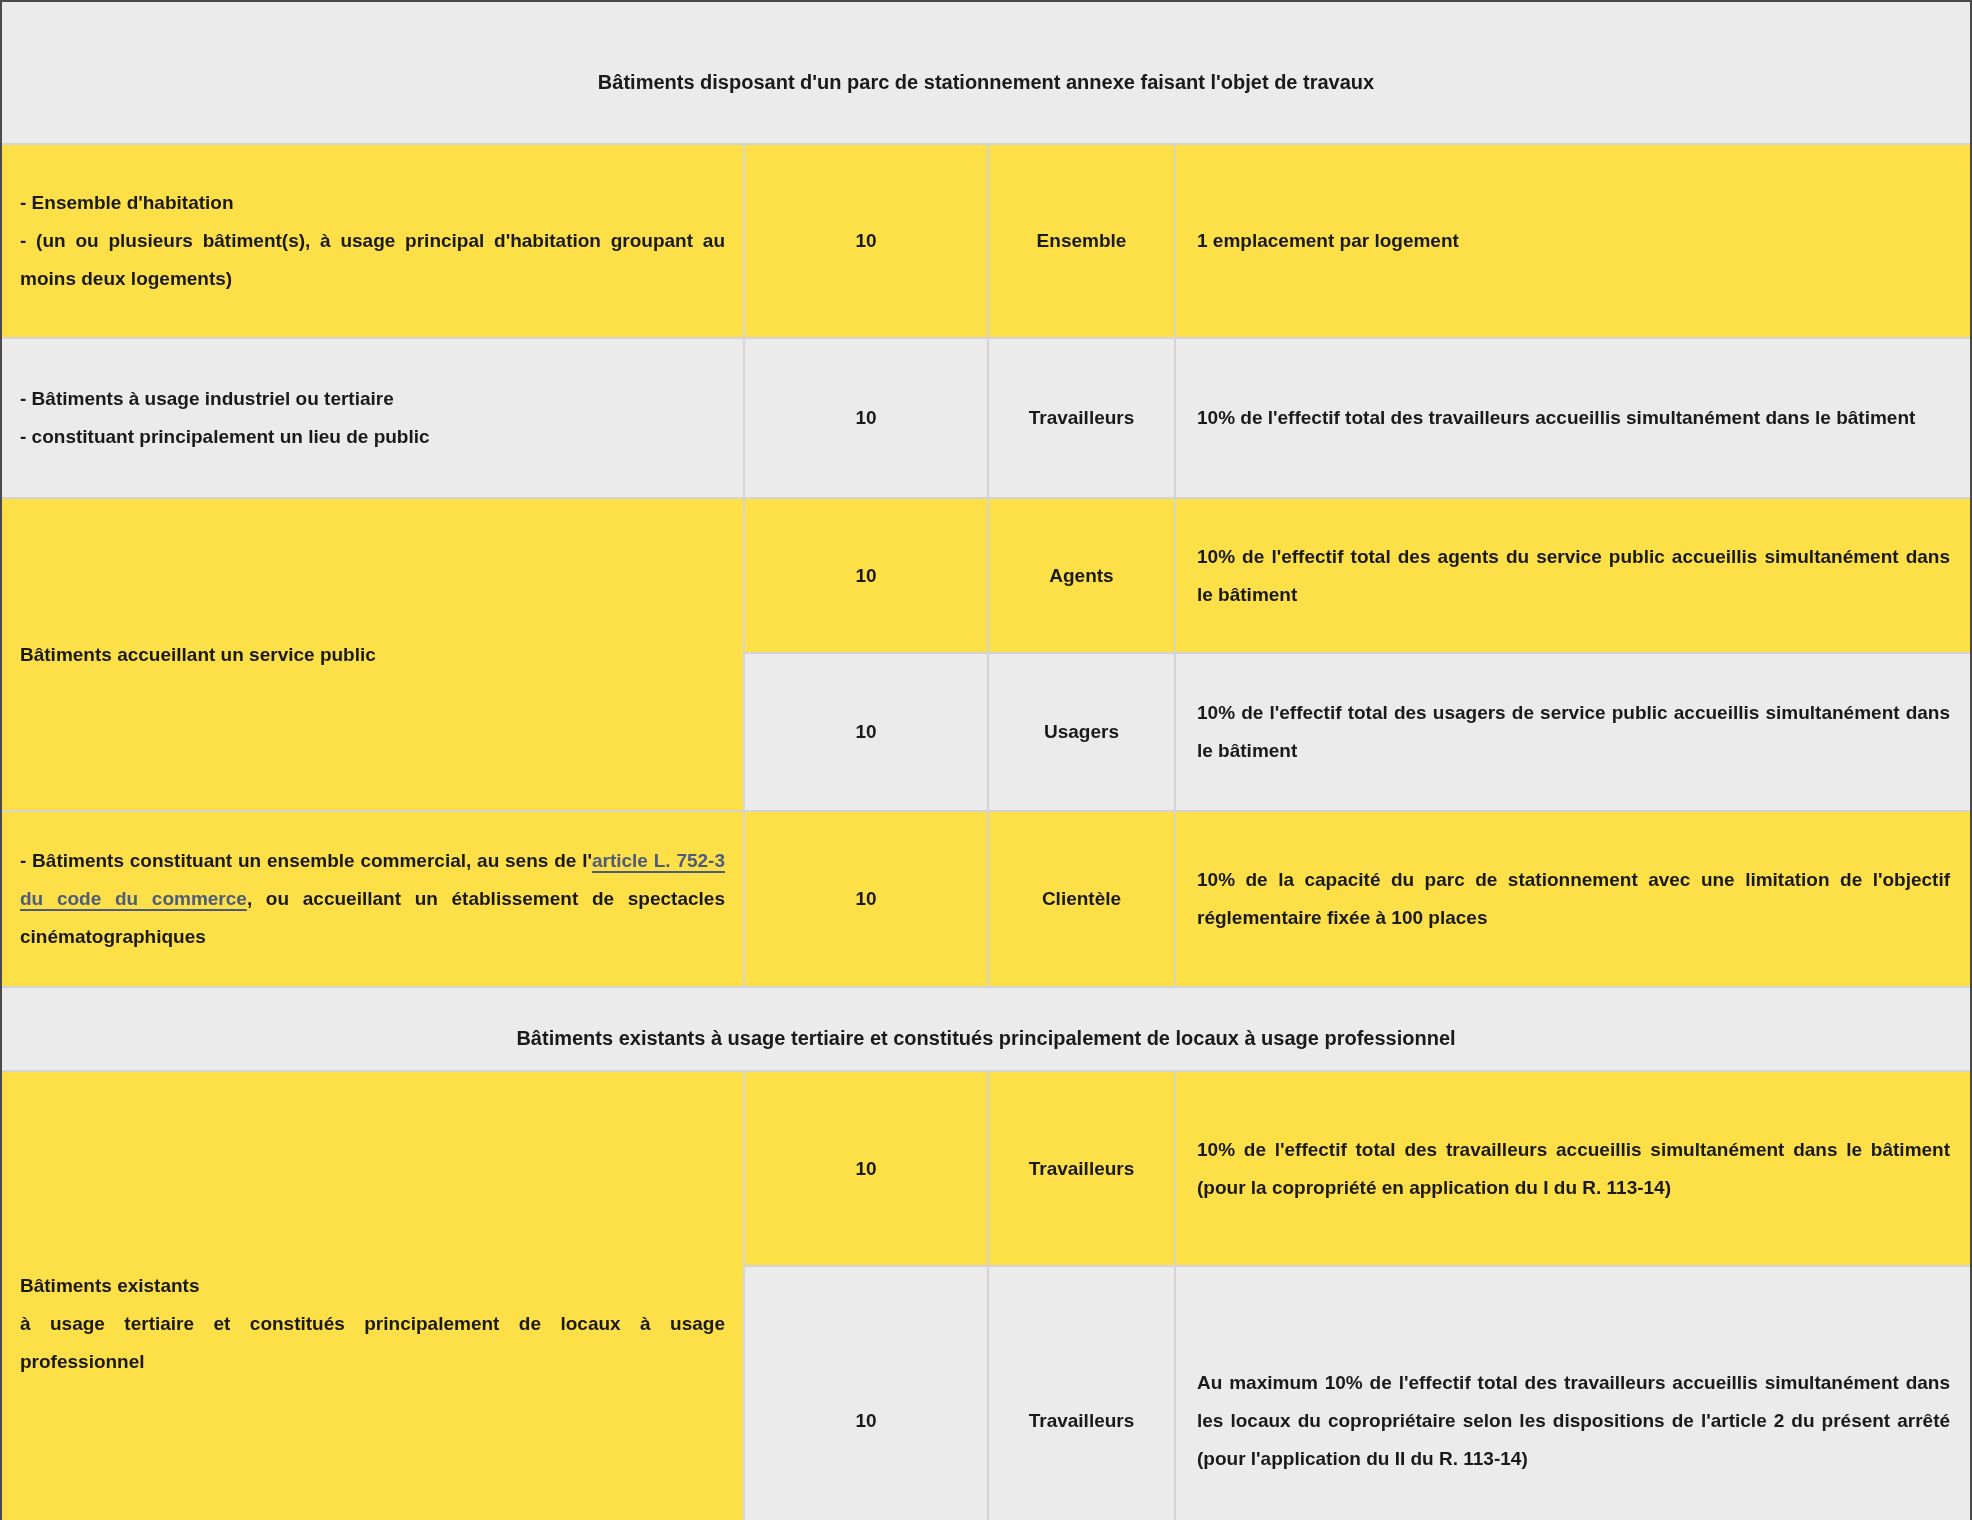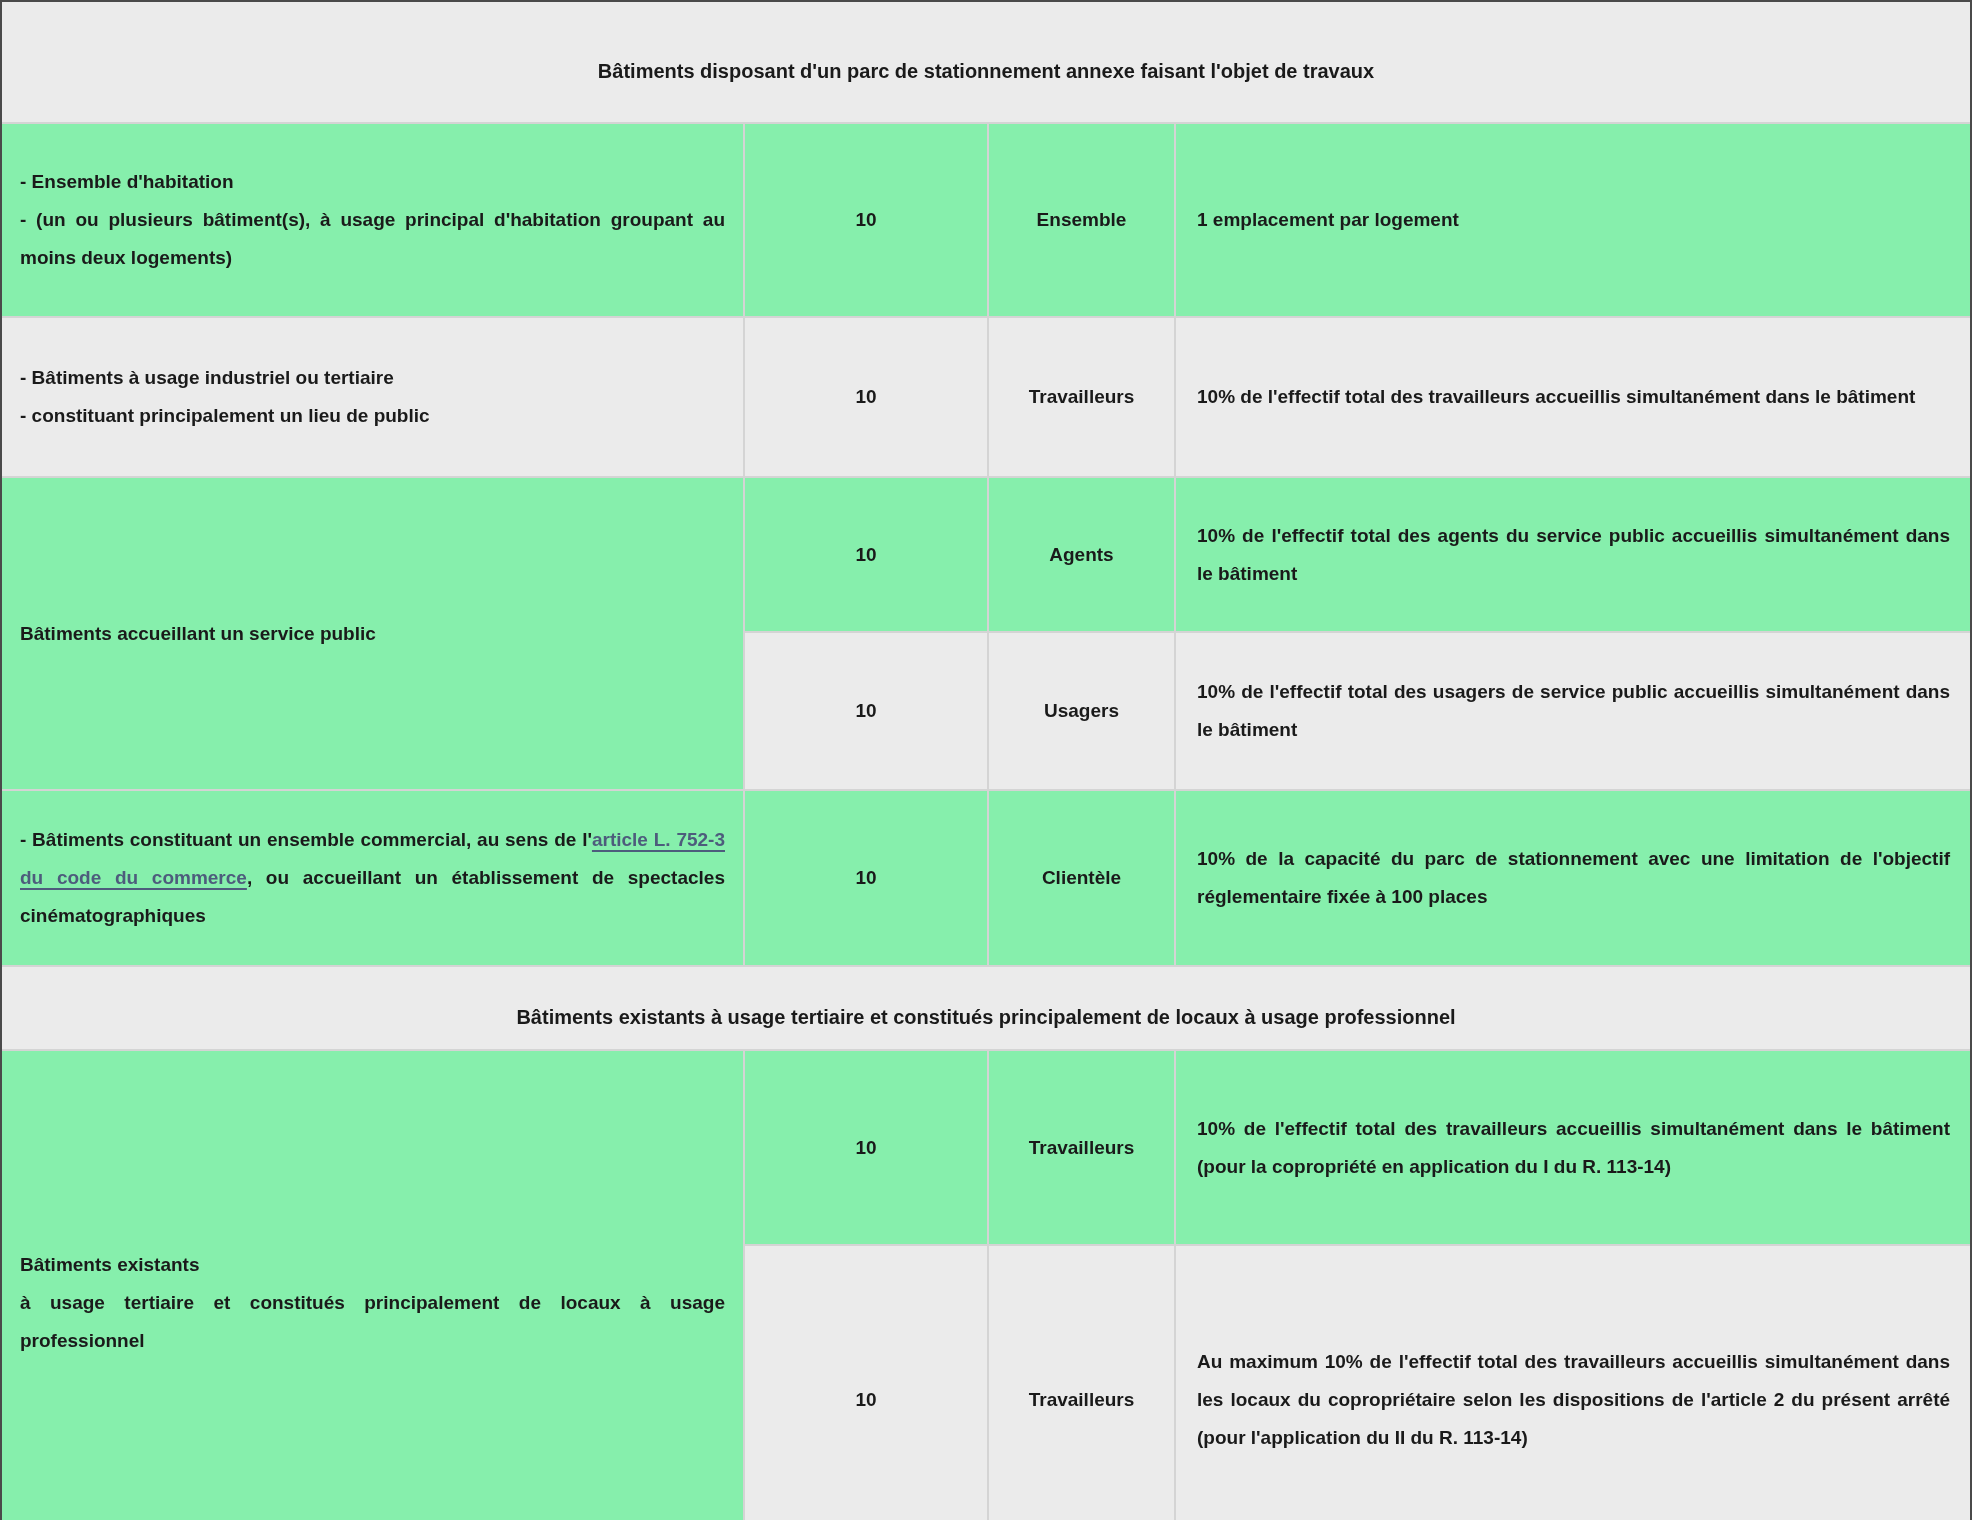--- a/index.html
+++ b/index.html
@@ -31,24 +31,24 @@
     line-height: 38px;
     box-sizing: border-box;
     overflow: hidden;
   }
   tr:first-child td { border-top: none; }
   td.edge-l { border-left: none; }
   td:last-child { border-right: none; }
 
   
   .bg-dark  { background: #ebebeb; }
-  .bg-light { background: #86efac; }
+  .bg-light { background: #fde047; }
 
   
-  .h-sec1 { height: 121px; }
+  .h-sec1 { height: 142px; }
   .h-r1   { height: 194px; }
   .h-r2   { height: 160px; }
   .h-r3   { height: 155px; }
   .h-r4   { height: 158px; }
   .h-r5   { height: 176px; }
   .h-sec2 { height: 84px; }
   .h-r6   { height: 195px; }
   .h-r7   { height: 310px; }
 
   .section-title {

